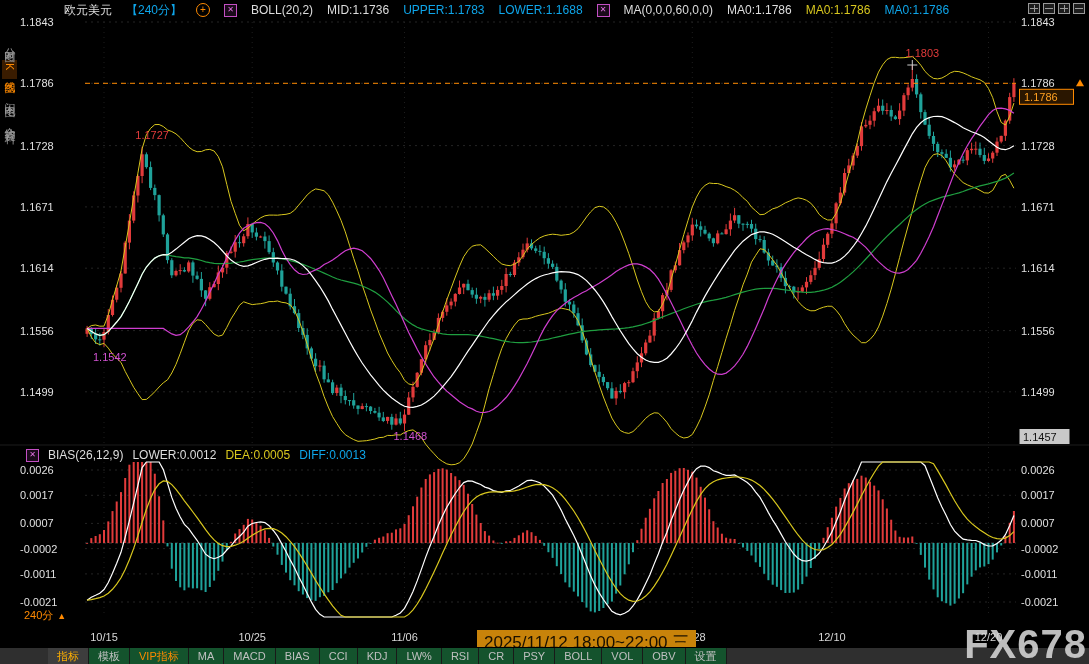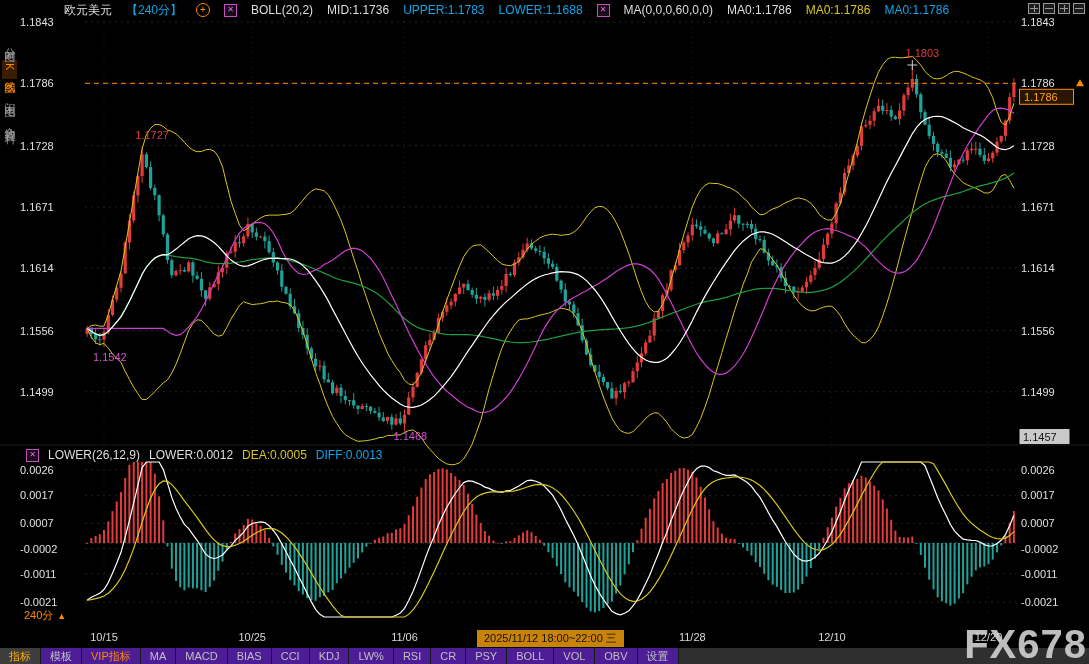--- a/index.html
+++ b/index.html
@@ -30,31 +30,31 @@
   .win-icon.v::before{content:"";position:absolute;top:1px;bottom:1px;left:5px;border-left:1px solid #999;}
 
   
   .macd-header{position:absolute;left:26px;top:448px;display:flex;gap:9px;align-items:center;
                font-size:12px;color:#ddd;z-index:4;white-space:nowrap;}
 
   
   .period-badge{position:absolute;left:24px;top:608px;color:#ff8a00;font-size:11px;z-index:4;}
   .badge-arrow{font-size:9px;margin-left:4px;}
   .date-highlight{position:absolute;left:477px;top:630px;background:#c8830a;color:#1a1000;
-                  font-size:11px;padding:1px 7px;z-index:4;white-space:nowrap;}
+                  font-size:17px;padding:1px 7px;z-index:4;white-space:nowrap;}
 
   
   .watermark{position:absolute;right:2px;bottom:-2px;font-size:40px;font-weight:bold;
              color:rgba(215,215,215,0.88);letter-spacing:1px;z-index:12;line-height:44px;}
 
   
   .toolbar{position:absolute;left:0;bottom:0;width:1089px;height:17px;background:#2f2f2f;
-           display:flex;z-index:8;border-top:1px solid #000;box-sizing:border-box;}
+           display:flex;z-index:8;border-top:1px solid #000;box-sizing:border-box;padding-left:48px;}
   .tab{font-size:11px;line-height:16px;padding:0 9px;color:#c0c0c0;border-right:1px solid #191919;
-       background:#4c1d95;cursor:pointer;white-space:nowrap;}
+       background:#14532d;cursor:pointer;white-space:nowrap;}
   .tab.active{color:#ffb000;background:#3d3d3d;}
   .tab.accent{color:#ff8a00;}
 </style>
 </head>
 <body>
 
 <div id="screen">
 
   <svg id="chart" width="1089" height="664">
       <line x1="104.0" y1="22" x2="104.0" y2="615" stroke="#1d1d1d" stroke-dasharray="1,4"></line>
@@ -816,21 +816,21 @@
 
   <div class="win-icons">
     <div class="win-icon v"></div>
     <div class="win-icon"></div>
     <div class="win-icon v"></div>
     <div class="win-icon"></div>
   </div>
 
   <div class="macd-header">
     <span class="mini-ind">✕</span>
-    <span>LOWER(26,12,9)</span>
+    <span>BIAS(26,12,9)</span>
     <span>LOWER:0.0012</span>
     <span class="t-yellow">DEA:0.0005</span>
     <span class="t-magenta">DIFF:0.0013</span>
   </div>
 
   <div class="period-badge">
     <span>240分</span><span class="badge-arrow">▲</span>
   </div>
 
   <div class="date-highlight">2025/11/12 18:00~22:00 三</div>

